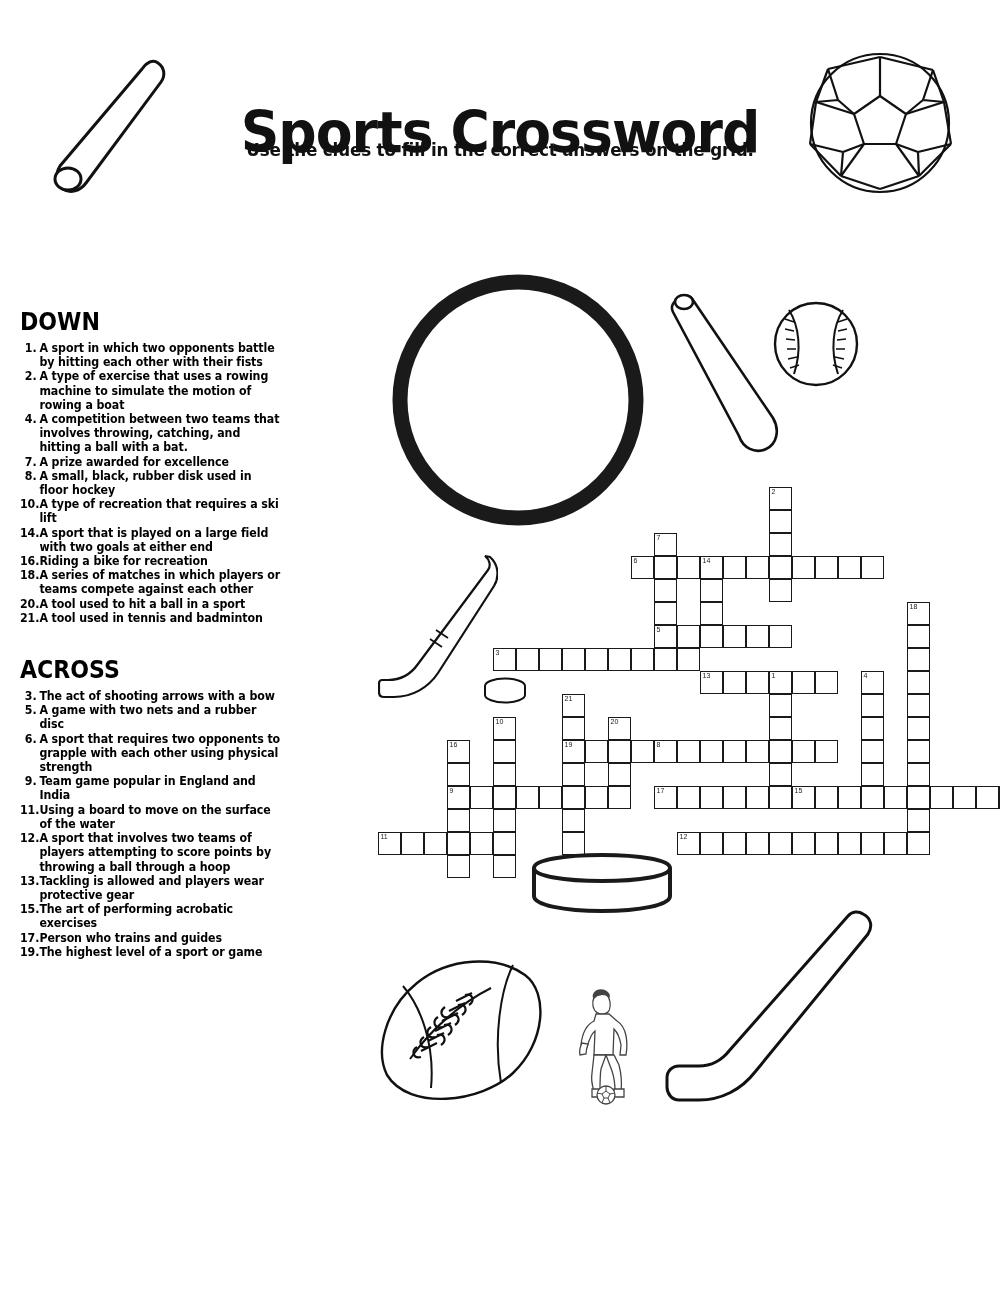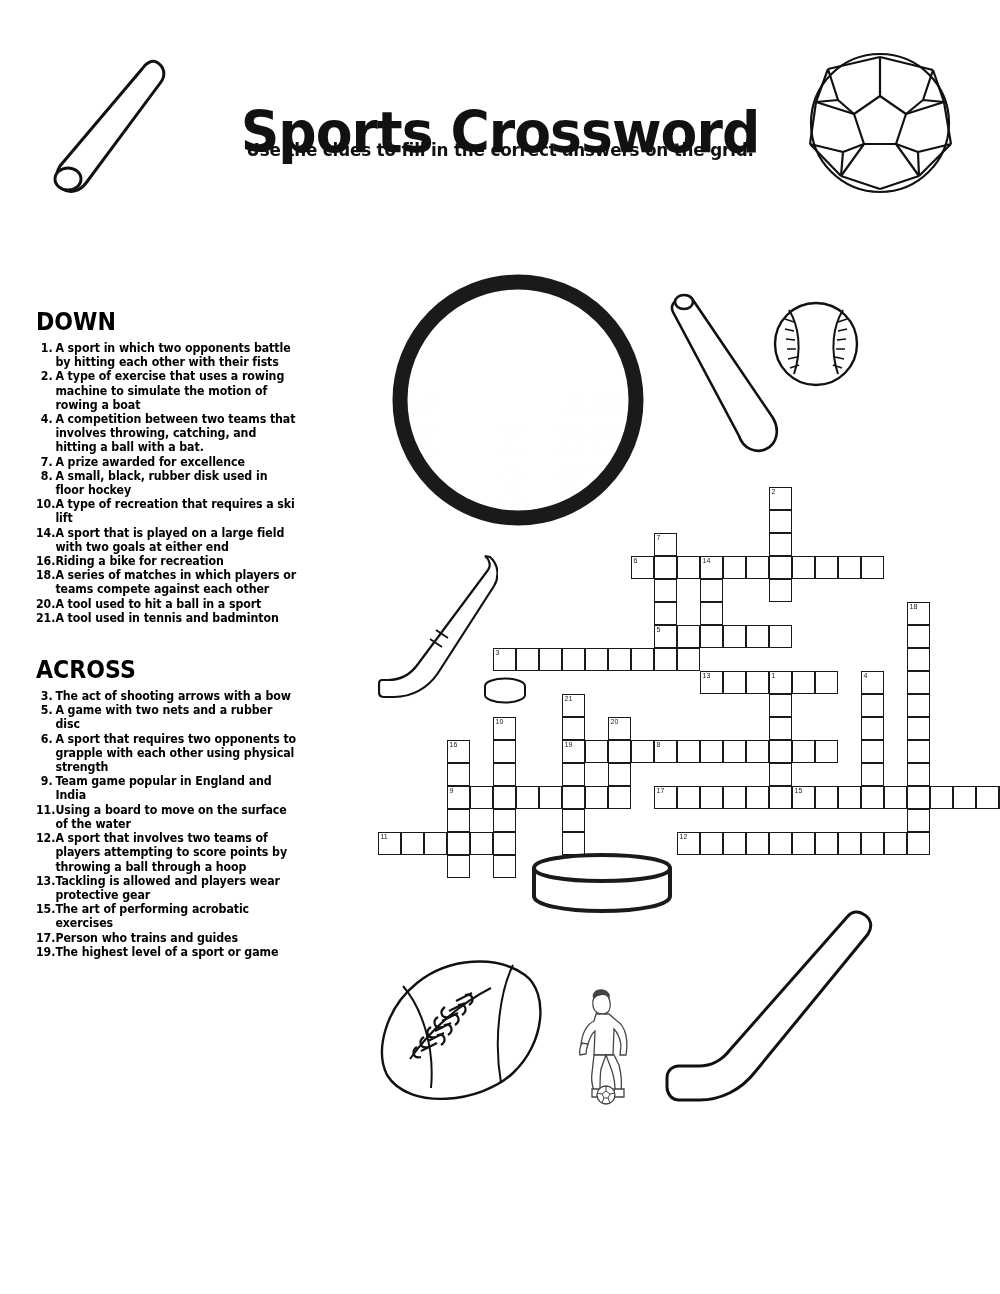--- a/index.html
+++ b/index.html
@@ -33,21 +33,21 @@
     font-weight:700;
     font-size:17.5px;
     letter-spacing:-0.2px;
     color:#111;
     transform:scaleX(0.96);
   }
   .bat-header{position:absolute;left:30px;top:55px;width:150px;height:145px;}
   .ball-header{position:absolute;left:805px;top:48px;width:150px;height:150px;}
 
   
-  .clues{position:absolute;left:36px;top:308px;width:272px;}
+  .clues{position:absolute;left:20px;top:308px;width:272px;}
   .clue-head{
     font-family:"DejaVu Sans", sans-serif;
     font-weight:700;
     font-size:24px;
     letter-spacing:0px;
     margin:0 0 5px 0;
     transform:scaleX(0.92);
     transform-origin:left center;
   }
   #across-head{margin-top:31px;}

